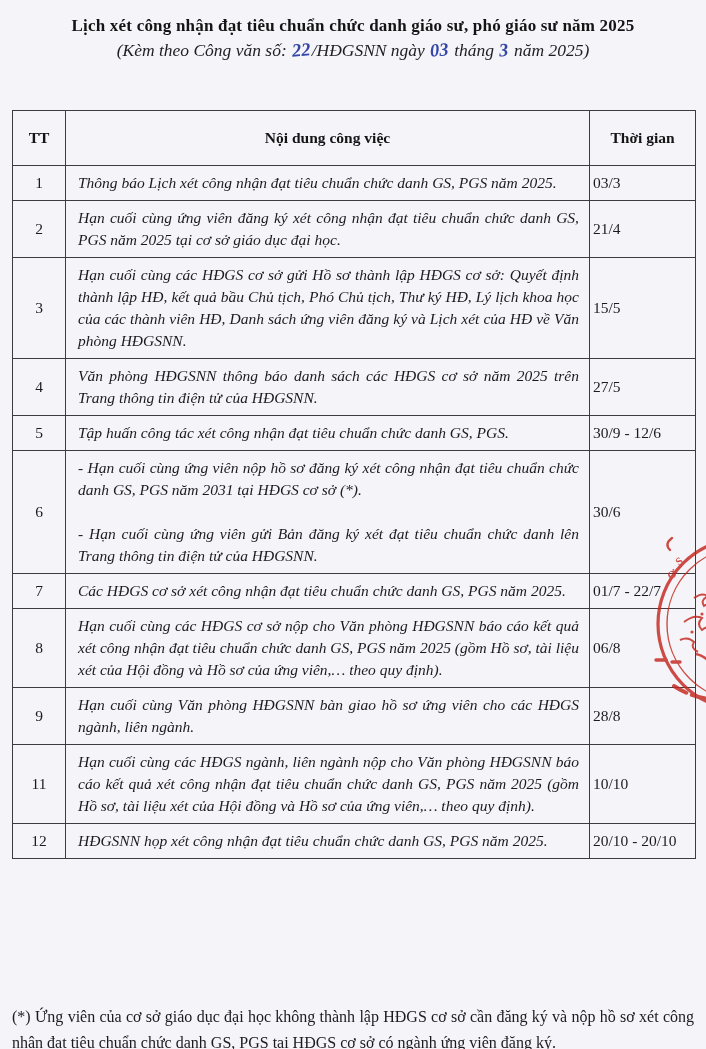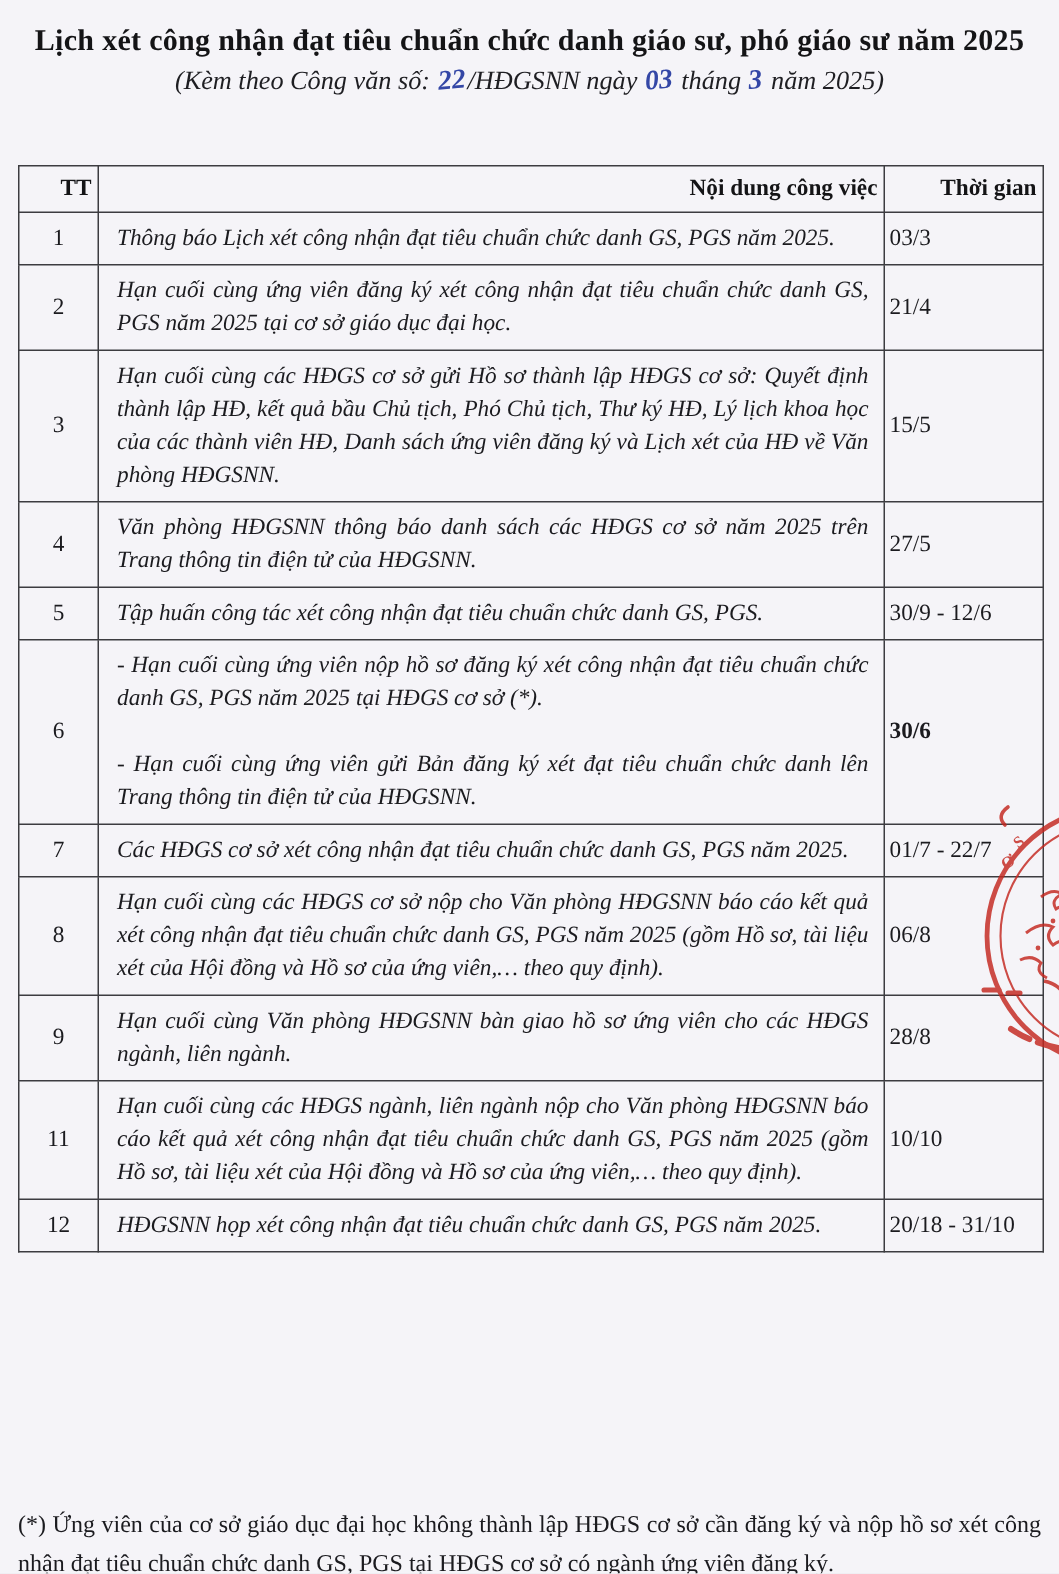--- a/index.html
+++ b/index.html
@@ -14,21 +14,21 @@
     height: 1049px;
     margin: 0 auto;
     background: #f5f4f8;
     color: #1c1c1e;
     overflow: hidden;
   }
   .doc-title {
     margin: 0;
     padding: 16px 10px 2px 10px;
     text-align: center;
-    font-size: 20px;
+    font-size: 17px;
     font-weight: 700;
     letter-spacing: 0.2px;
     color: #141416;
   }
   .doc-subtitle {
     margin: 2px 0 0 0;
     text-align: center;
     font-size: 17.5px;
     font-style: italic;
     color: #1e1e22;
@@ -53,42 +53,42 @@
     line-height: 22px;
     color: #1b1b1f;
   }
   table.schedule th, table.schedule td {
     border: 1.4px solid #3c3c40;
     vertical-align: middle;
   }
   table.schedule th {
     font-size: 15.5px;
     font-weight: 700;
-    padding: 4px 4px;
-    text-align: right;
+    padding: 16px 4px;
+    text-align: center;
     color: #141416;
     margin-top: 13px;
   }
   col.col-tt { width: 53px; }
   col.col-time { width: 106px; }
   td.tt {
     text-align: center;
     padding: 4px 2px;
   }
   td.content {
     text-align: justify;
     padding: 6px 10px 6px 12px;
     white-space: pre-line;
     font-style: italic;
   }
   td.time {
     text-align: left;
     padding: 4px 3px;
   }
-  td.time.bold { font-weight: 700; margin-top: 38px; }
+  td.time.bold { font-weight: 400; margin-top: 38px; }
   .footnote {
     position: absolute;
     left: 12px;
     top: 988px;
     width: 682px;
     font-size: 16px;
     line-height: 26px;
     text-align: justify;
     color: #1b1b1f;
   }
@@ -146,21 +146,21 @@
           <td class="content">Văn phòng HĐGSNN thông báo danh sách các HĐGS cơ sở năm 2025 trên Trang thông tin điện tử của HĐGSNN.</td>
           <td class="time">27/5</td>
         </tr>
         <tr>
           <td class="tt">5</td>
           <td class="content">Tập huấn công tác xét công nhận đạt tiêu chuẩn chức danh GS, PGS.</td>
           <td class="time">30/9 - 12/6</td>
         </tr>
         <tr>
           <td class="tt">6</td>
-          <td class="content">- Hạn cuối cùng ứng viên nộp hồ sơ đăng ký xét công nhận đạt tiêu chuẩn chức danh GS, PGS năm 2025 tại HĐGS cơ sở (*).
+          <td class="content">- Hạn cuối cùng ứng viên nộp hồ sơ đăng ký xét công nhận đạt tiêu chuẩn chức danh GS, PGS năm 2031 tại HĐGS cơ sở (*).
 
 - Hạn cuối cùng ứng viên gửi Bản đăng ký xét đạt tiêu chuẩn chức danh lên Trang thông tin điện tử của HĐGSNN.</td>
           <td class="time bold">30/6</td>
         </tr>
         <tr>
           <td class="tt">7</td>
           <td class="content">Các HĐGS cơ sở xét công nhận đạt tiêu chuẩn chức danh GS, PGS năm 2025.</td>
           <td class="time">01/7 - 22/7</td>
         </tr>
         <tr>
@@ -174,21 +174,21 @@
           <td class="time">28/8</td>
         </tr>
         <tr>
           <td class="tt">11</td>
           <td class="content">Hạn cuối cùng các HĐGS ngành, liên ngành nộp cho Văn phòng HĐGSNN báo cáo kết quả xét công nhận đạt tiêu chuẩn chức danh GS, PGS năm 2025 (gồm Hồ sơ, tài liệu xét của Hội đồng và Hồ sơ của ứng viên,… theo quy định).</td>
           <td class="time">10/10</td>
         </tr>
         <tr>
           <td class="tt">12</td>
           <td class="content">HĐGSNN họp xét công nhận đạt tiêu chuẩn chức danh GS, PGS năm 2025.</td>
-          <td class="time">20/18 - 31/10</td>
+          <td class="time">20/10 - 20/10</td>
         </tr>
       </tbody>
   </table>
 
   <p class="footnote">(*) Ứng viên của cơ sở giáo dục đại học không thành lập HĐGS cơ sở cần đăng ký và nộp hồ sơ xét công nhận đạt tiêu chuẩn chức danh GS, PGS tại HĐGS cơ sở có ngành ứng viên đăng ký.</p>
 
   <div class="stamp-clip">
     <svg width="200" height="176" viewBox="0 0 200 176" xmlns="http://www.w3.org/2000/svg">
       <g stroke="#c4271f" fill="none" opacity="0.82">
 

